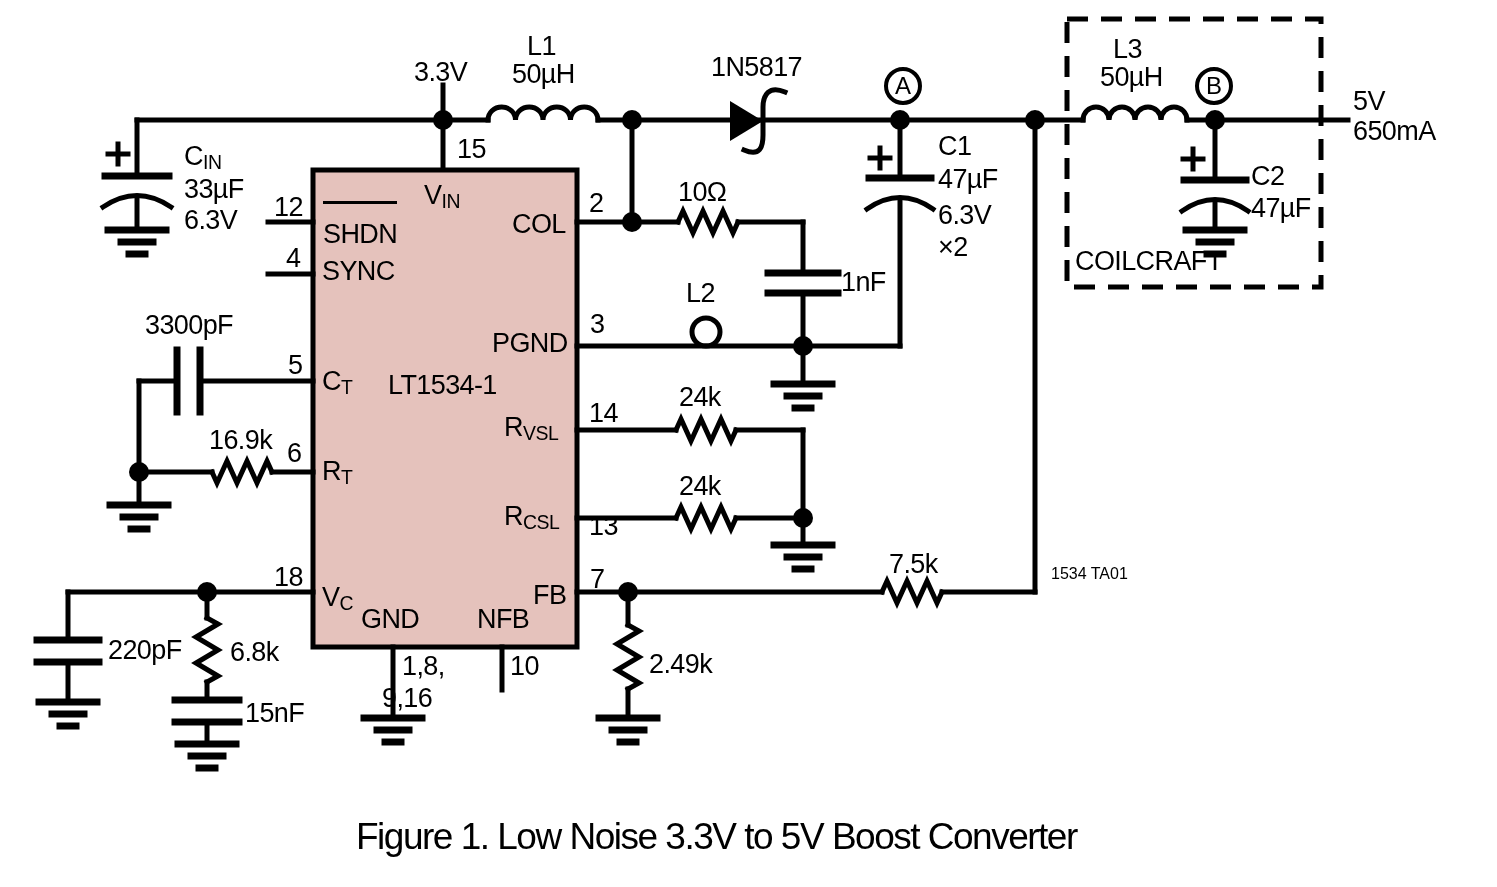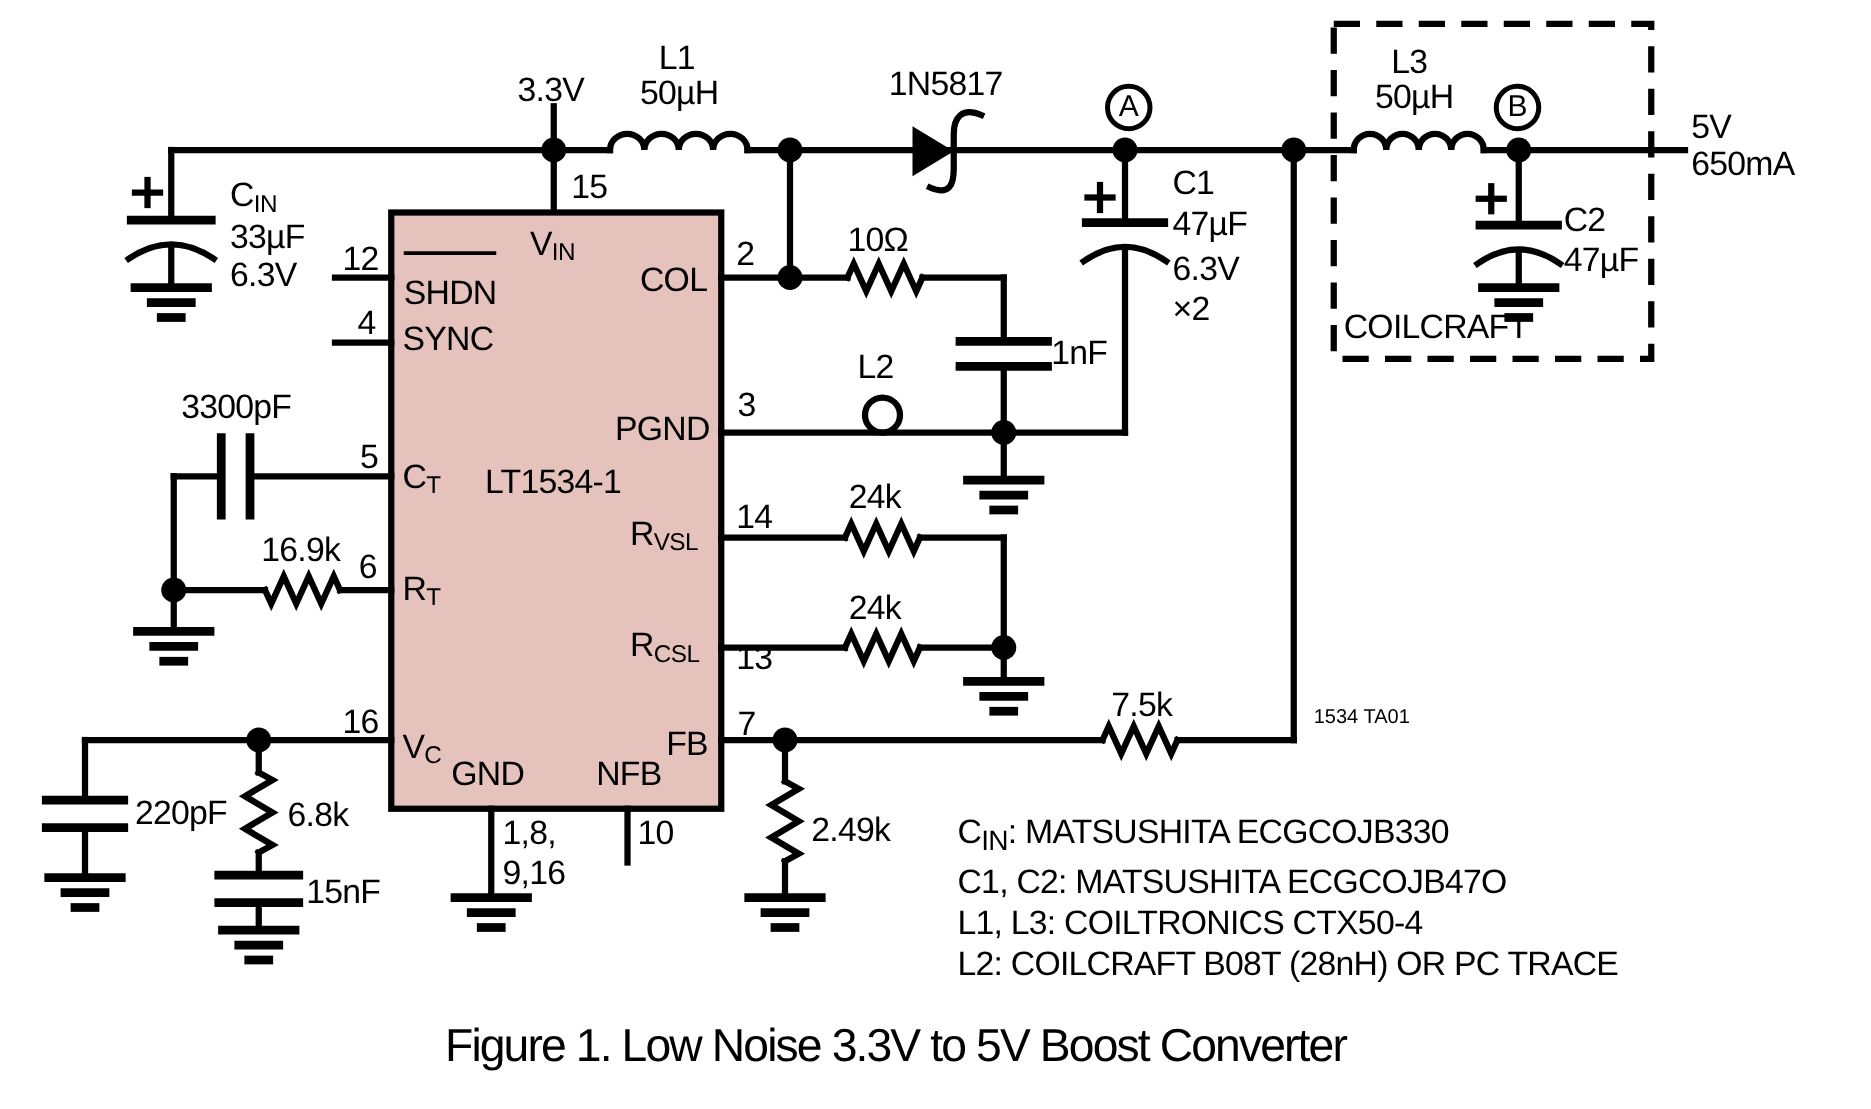--- a/index.html
+++ b/index.html
@@ -1,18 +1,18 @@
 <!DOCTYPE html>
 <html><head>
 <meta charset="utf-8">
 <style>
   html,body{margin:0;padding:0;background:#ffffff;}
   #stage{
     position:relative;width:1497px;height:887px;background:#ffffff;
-    font-family:"Liberation Sans",sans-serif;color:#000;overflow:hidden;
+    font-family:"Liberation Sans",sans-serif;color:#000;overflow:hidden;text-align:center;
   }
   #stage svg{position:absolute;left:0;top:0;}
   .w{fill:none;stroke:#000;stroke-width:5;stroke-linecap:square;}
   .p7{stroke-width:7;}
   .dot{fill:#000;stroke:none;}
   .solid{fill:#000;stroke:none;}
   .lbl{
     position:absolute;font-size:27px;line-height:1.05;letter-spacing:-0.6px;
     white-space:nowrap;color:#000;
   }
@@ -304,47 +304,41 @@
 
   <div class="lbl" style="left:649px;top:650px">2.49k</div>
   <div class="lbl" style="left:889px;top:550px">7.5k</div>
   <div class="lbl small" style="left:1051px;top:566px">1534 TA01</div>
 
   <div class="lbl" style="left:457px;top:135px">15</div>
   <div class="lbl" style="left:274px;top:193px">12</div>
   <div class="lbl" style="left:286px;top:244px">4</div>
   <div class="lbl" style="left:288px;top:351px">5</div>
   <div class="lbl" style="left:287px;top:439px">6</div>
-  <div class="lbl" style="left:274px;top:563px">16</div>
+  <div class="lbl" style="left:274px;top:563px">18</div>
   <div class="lbl" style="left:589px;top:189px">2</div>
   <div class="lbl" style="left:590px;top:310px">3</div>
   <div class="lbl" style="left:589px;top:399px">14</div>
   <div class="lbl" style="left:589px;top:512px">13</div>
   <div class="lbl" style="left:590px;top:565px">7</div>
   <div class="lbl" style="left:510px;top:652px">10</div>
   <div class="lbl" style="left:402px;top:652px">1,8,</div>
-  <div class="lbl" style="left:402px;top:684px">9,16</div>
+  <div class="lbl" style="left:382px;top:684px">9,16</div>
 
   <div class="lbl" style="left:424px;top:181px"><span>V</span><sub>IN</sub></div>
   <div class="lbl" style="left:323px;top:201px"><span class="overline">SHDN</span></div>
   <div class="lbl" style="left:322px;top:257px">SYNC</div>
   <div class="lbl" style="left:322px;top:367px"><span>C</span><sub>T</sub></div>
   <div class="lbl" style="left:322px;top:457px"><span>R</span><sub>T</sub></div>
   <div class="lbl" style="left:322px;top:583px"><span>V</span><sub>C</sub></div>
   <div class="lbl" style="left:361px;top:605px">GND</div>
   <div class="lbl" style="left:477px;top:605px">NFB</div>
   <div class="lbl" style="left:512px;top:210px">COL</div>
   <div class="lbl" style="left:492px;top:329px">PGND</div>
   <div class="lbl" style="left:504px;top:413px"><span>R</span><sub>VSL</sub></div>
   <div class="lbl" style="left:504px;top:502px"><span>R</span><sub>CSL</sub></div>
   <div class="lbl" style="left:533px;top:581px">FB</div>
   <div class="lbl" style="left:388px;top:371px">LT1534-1</div>
 
-  <div class="notes">
-    <div><span>C</span><sub>IN</sub><span>: MATSUSHITA ECGCOJB330</span></div>
-    <div>C1, C2: MATSUSHITA ECGCOJB47O</div>
-    <div>L1, L3: COILTRONICS CTX50-4</div>
-    <div>L2: COILCRAFT B08T (28nH) OR PC TRACE</div>
-  </div>
 
   <div class="caption">Figure 1. Low Noise 3.3V to 5V Boost Converter</div>
 
 </div>
 
 </body></html>

